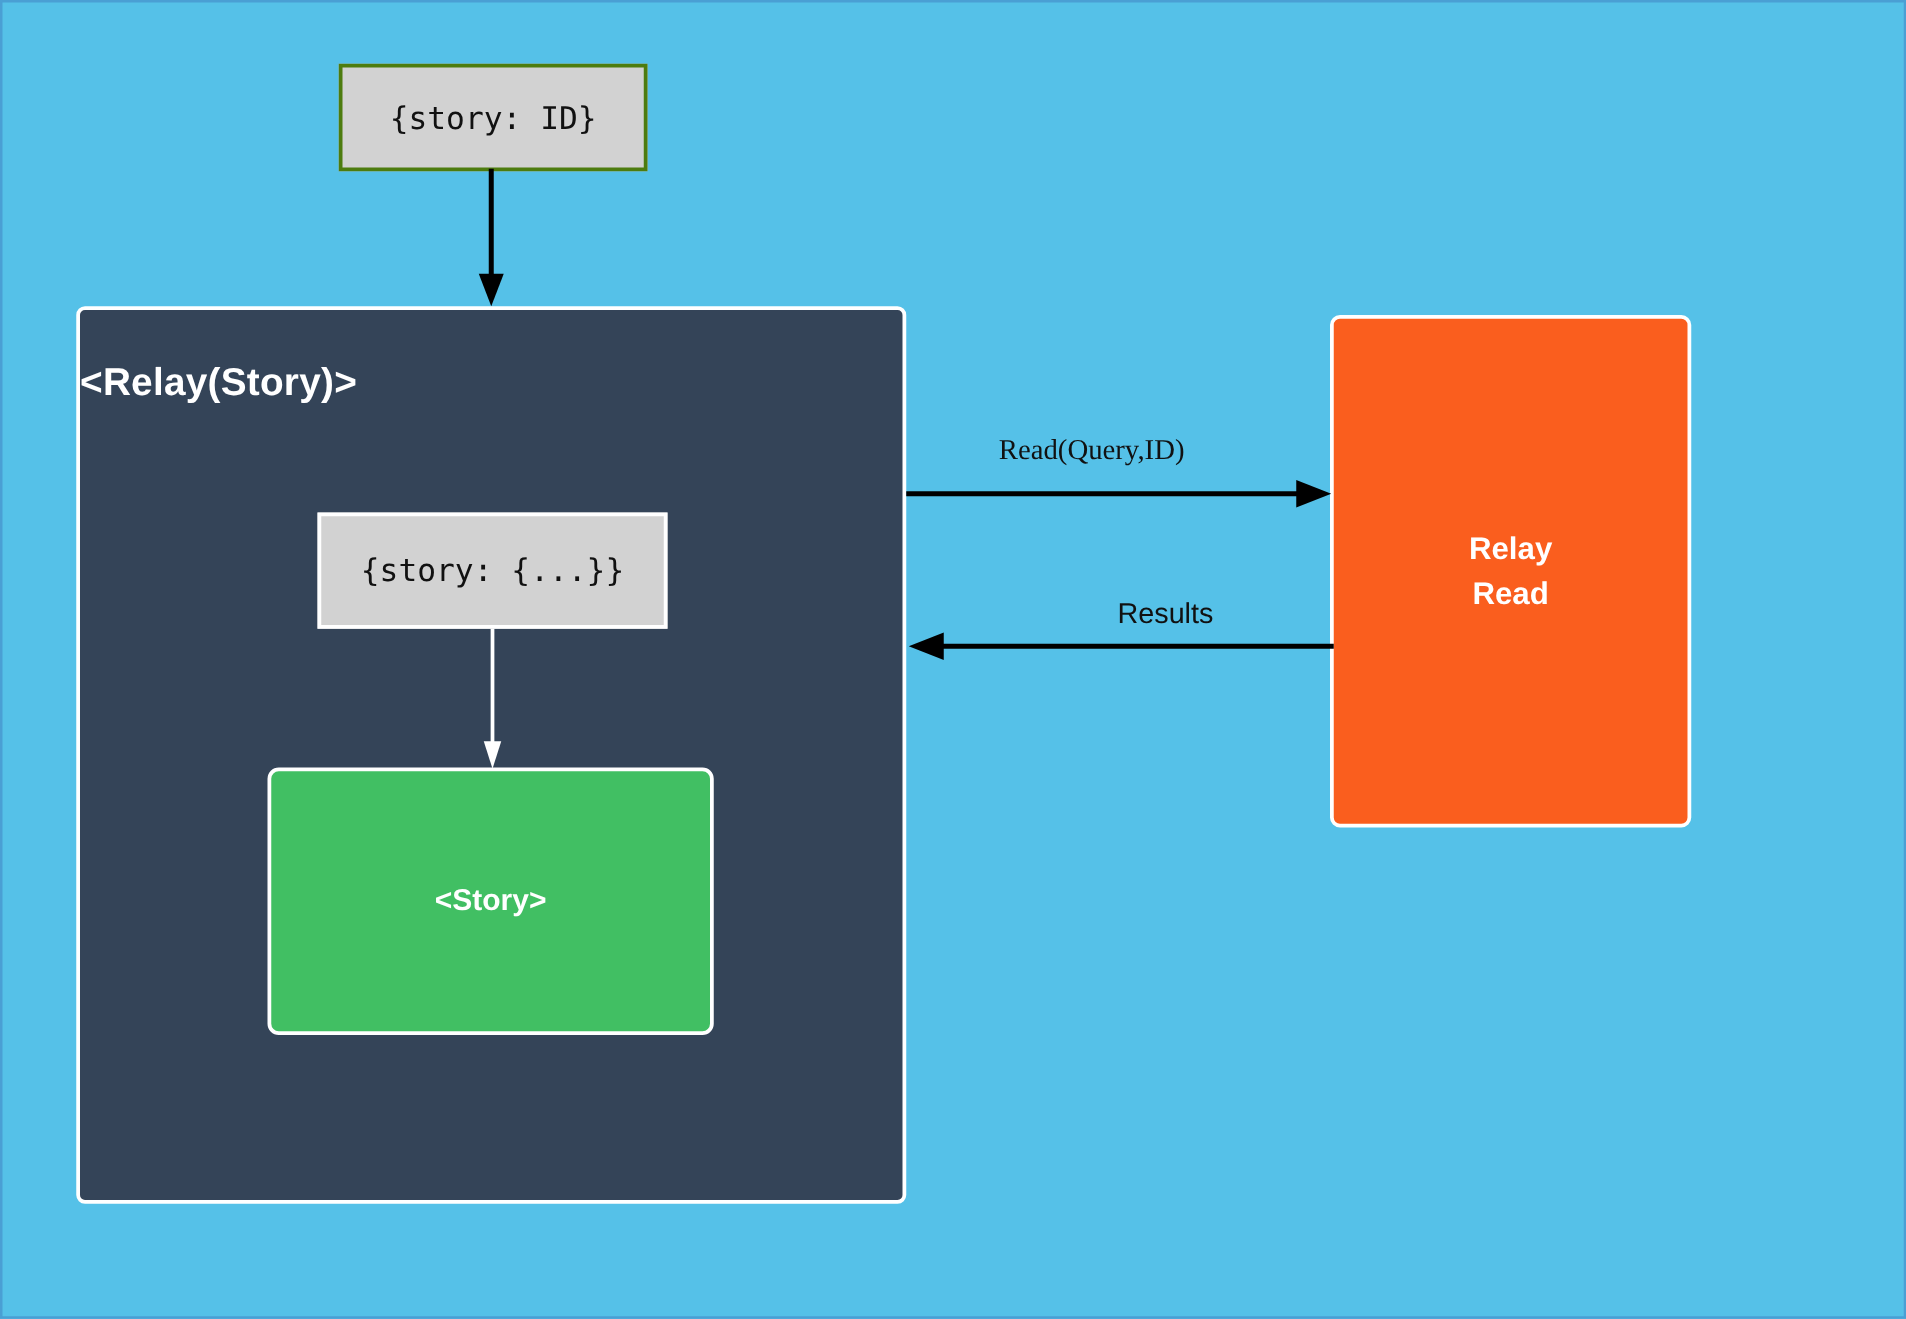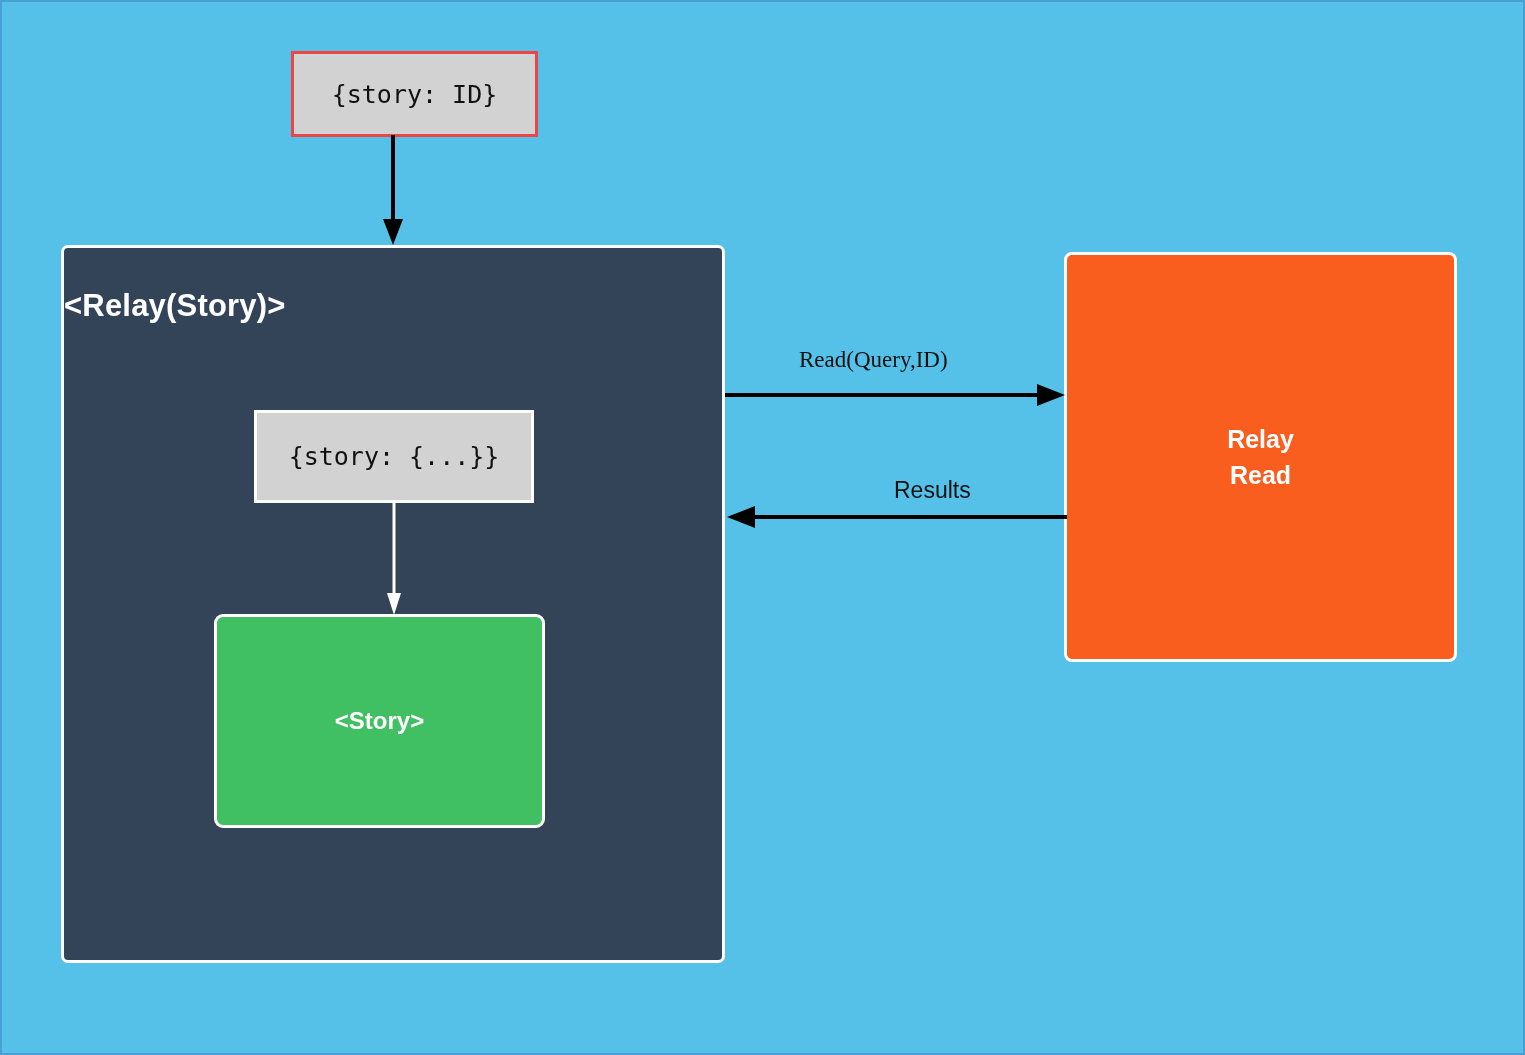--- a/index.html
+++ b/index.html
@@ -58,50 +58,49 @@
     color: #111111;
     font-family: "DejaVu Sans Mono", "Liberation Mono", monospace;
     font-size: 25px;
     letter-spacing: 0px;
   }
   .code-box-top {
     left: 269px;
     top: 49px;
     width: 247px;
     height: 86px;
-    border: 3px solid #ef4444;
-    margin-left: 20px;
+    border: 3px solid #4d7c0f;
   }
   .code-box-inner {
     left: 252px;
     top: 408px;
     width: 280px;
     height: 93px;
     border: 3px solid #ffffff;
   }
 
   
   .story-box {
     left: 212px;
     top: 612px;
-    width: 331px;
+    width: 357px;
     height: 214px;
     background: #41bf63;
     border: 3px solid #ffffff;
     border-radius: 9px;
     color: #ffffff;
     font-size: 24px;
     font-weight: bold;
   }
 
   
   .store-box {
     left: 1062px;
     top: 250px;
-    width: 393px;
+    width: 289px;
     height: 410px;
     background: #fa5e1e;
     border: 3px solid #ffffff;
     border-radius: 8px;
     color: #ffffff;
     font-size: 25px;
     font-weight: bold;
     line-height: 1.45;
   }
 

